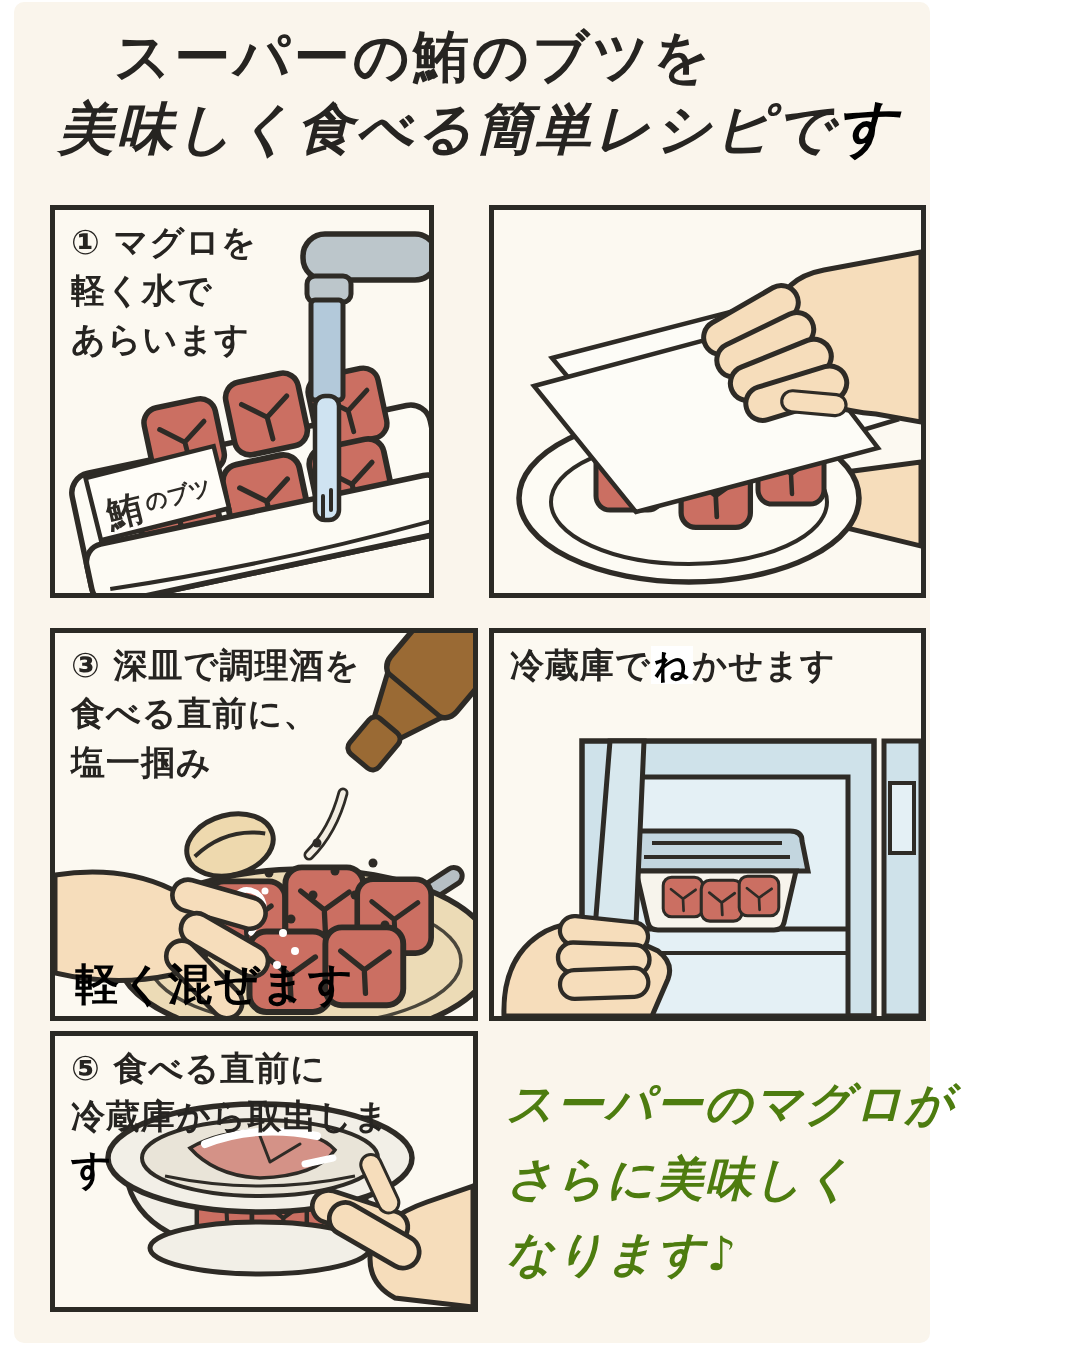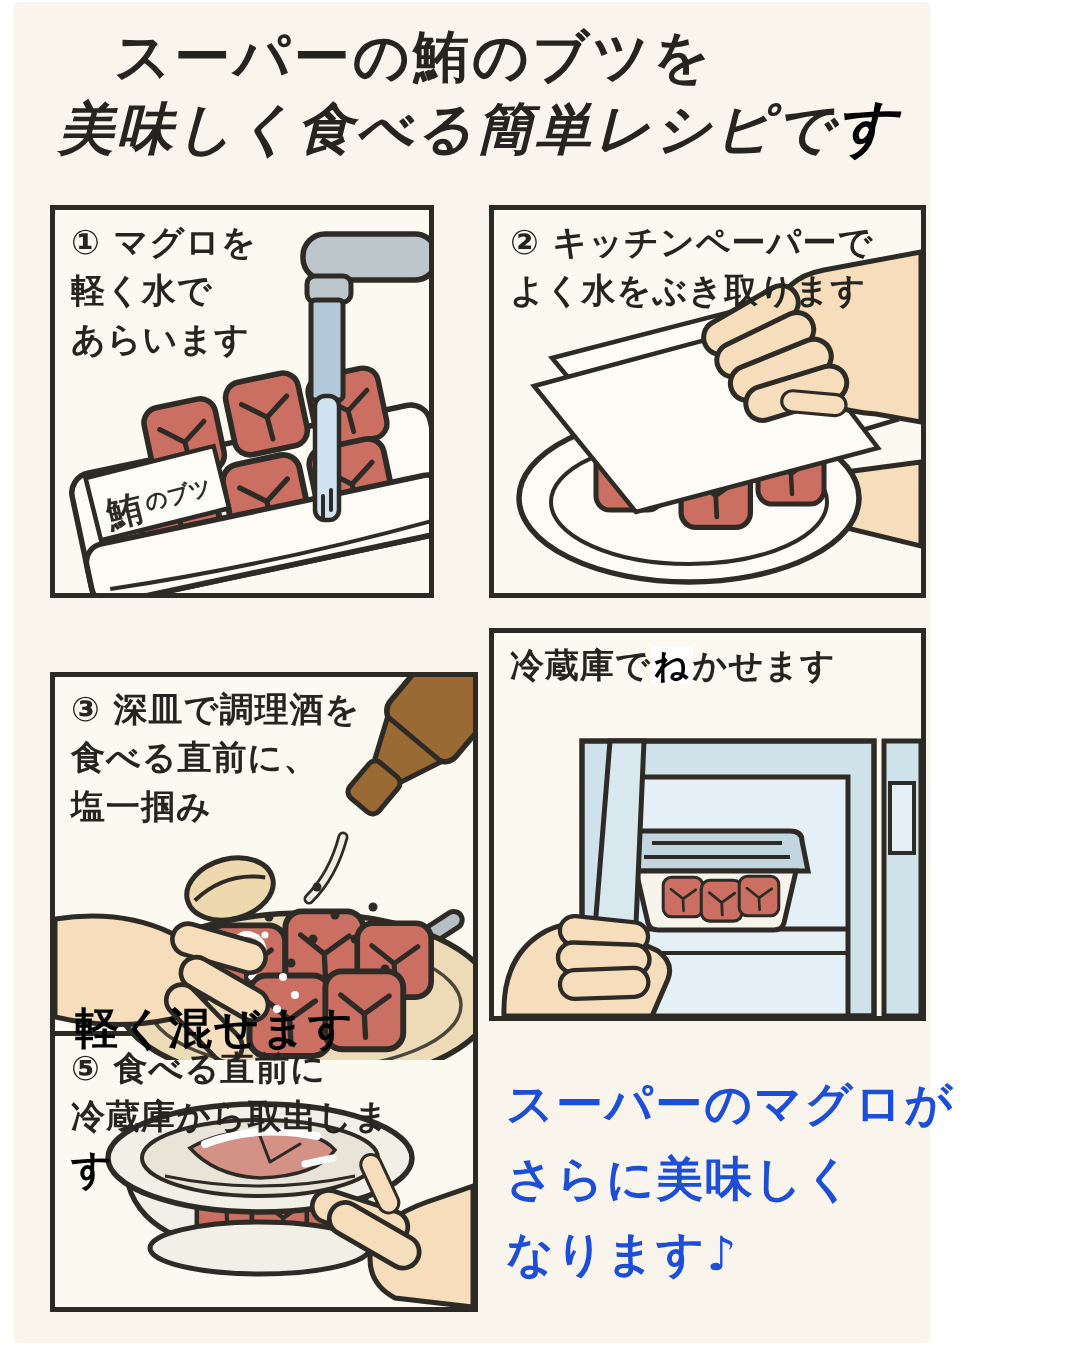--- a/index.html
+++ b/index.html
@@ -2,53 +2,53 @@
 <html><head>
 <meta charset="utf-8">
 <style>
   html,body{margin:0;padding:0;}
   body{
     width:1080px;height:1350px;background:#ffffff;
     font-family:"DejaVu Sans",sans-serif;position:relative;overflow:hidden;
   }
   #card{
     position:absolute;left:14px;top:2px;width:916px;height:1341px;
-    background:#faf5ec;border-radius:5px;
+    background:#faf5ec;border-radius:10px;
   }
   .title-line{
     position:absolute;color:#262421;font-weight:800;font-size:56px;
     letter-spacing:3px;white-space:nowrap;
   }
   #title-l1{left:100px;top:18px;}
   #title-l2{left:44px;top:86px;font-style:italic;}
   .panel{
     position:absolute;background:#fcf9f1;border:5px solid #2b2a25;
     box-sizing:border-box;overflow:hidden;
   }
   #p1{left:36px;top:203px;width:384px;height:393px;}
   #p2{left:475px;top:203px;width:437px;height:393px;}
-  #p3{left:36px;top:626px;width:428px;height:393px;margin-top:44px;}
+  #p3{left:36px;top:626px;width:428px;height:393px;}
   #p4{left:475px;top:626px;width:437px;height:393px;}
   #p5{left:36px;top:1029px;width:428px;height:281px;}
   .phead{
     position:absolute;left:16px;top:8px;font-size:34px;font-weight:800;
     color:#262421;line-height:1.42;letter-spacing:1px;z-index:2;white-space:nowrap;
   }
   .illus{position:absolute;left:0;top:0;z-index:1;}
   .patch{font-family:"Liberation Sans",sans-serif;font-weight:900;color:#000000;}
   .patch-box{background:#ffffff;padding:0 3px;}
   .patch-big{font-size:40px;}
   #title-patch{font-size:60px;letter-spacing:0;}
   .note{
     position:absolute;left:20px;top:322px;z-index:3;font-size:44px;
     letter-spacing:2px;white-space:nowrap;
   }
   .outro{
     position:absolute;left:492px;top:1064px;font-size:47px;font-weight:800;
-    line-height:1.6;color:#1d4ed8;letter-spacing:2px;white-space:nowrap;
+    line-height:1.6;color:#4d7c0f;letter-spacing:2px;white-space:nowrap;font-style:italic;
   }
 </style>
 </head>
 <body>
 
 <svg width="0" height="0" style="position:absolute" aria-hidden="true">
   <defs>
     <g id="cube">
       <rect x="2" y="2" width="66" height="66" rx="14" fill="#cb6f62" stroke="#2e2b26" stroke-width="5"></rect>
       <path d="M35 38 L15 22 M35 38 L56 23 M35 38 L36 58" stroke="#2e2b26" stroke-width="4.5" fill="none" stroke-linecap="round"></path>
@@ -91,24 +91,20 @@
         <rect x="248" y="24" width="134" height="46" rx="22" fill="#bcc6cb" stroke="#2e2b26" stroke-width="5.5"></rect>
         <rect x="252" y="66" width="44" height="26" rx="8" fill="#bcc6cb" stroke="#2e2b26" stroke-width="5"></rect>
         <rect x="256" y="90" width="32" height="100" rx="4" fill="#b3c9da" stroke="#2e2b26" stroke-width="5"></rect>
         <rect x="260" y="186" width="24" height="124" rx="10" fill="#cfe3f1" stroke="#2e2b26" stroke-width="4.5"></rect>
         <path d="M268,286 L268,310 M276,280 L276,300" stroke="#2e2b26" stroke-width="4" stroke-linecap="round"></path>
       </g>
     </svg>
   </div>
 
   <div id="p2" class="panel">
-    <div class="phead">
-      <div>② キッチンペーパーで</div>
-      <div>よく水をぶき取ります</div>
-    </div>
     <svg class="illus" width="427" height="383" viewBox="0 0 427 383">
       <path d="M427,252 L352,262 Q326,284 336,314 L427,336 Z" fill="#f6ddbb" stroke="#2e2b26" stroke-width="5"></path>
       <g>
         <ellipse cx="195" cy="288" rx="170" ry="84" fill="#fdfbf4" stroke="#2e2b26" stroke-width="5.5"></ellipse>
         <ellipse cx="195" cy="292" rx="138" ry="62" fill="none" stroke="#2e2b26" stroke-width="4"></ellipse>
       </g>
       <use href="#cube" transform="translate(100,232)"></use>
       <use href="#cube" transform="translate(185,246) scale(1.05)"></use>
       <use href="#cube" transform="translate(262,226)"></use>
       <g>

